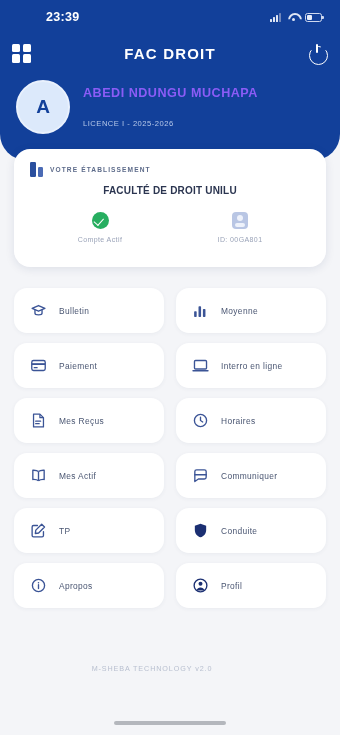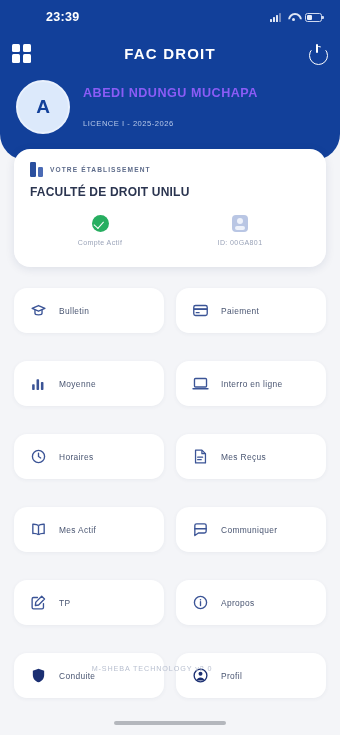--- a/index.html
+++ b/index.html
@@ -114,22 +114,23 @@
   .bld-ico{ width:13px;height:15px; position:relative; flex:0 0 auto;}
   .bld-ico b{
     position:absolute; bottom:0; background:#4b6bb5; border-radius:1.2px;
   }
   .bld-ico b:nth-child(1){ left:0; width:6px; height:15px; background:#2a4f9e;}
   .bld-ico b:nth-child(2){ left:7.5px; width:5.5px; height:10px;}
   .estab-label{
     color:#5d6b8a; font-size:6.6px; font-weight:bold; letter-spacing:1.1px;
   }
   .estab-title{
-    color:#2b3550; font-size:12px; font-weight:bold; letter-spacing:.2px;
+    color:#2b3550; font-size:10px; font-weight:bold; letter-spacing:.2px;
     margin-top:8px;
+    text-align:center;
   }
   .estab-stats{
     display:flex; margin-top:16px;
   }
   .stat{ flex:1; display:flex; flex-direction:column; align-items:center; }
   .check-ico{
     width:17px;height:17px;border-radius:50%;
     background:#27ae60; position:relative;
   }
   .check-ico:after{
@@ -151,21 +152,21 @@
     width:10px;height:4px;border-radius:2px;background:#eef2fb;
   }
   .stat-label{
     color:#9aa3b8; font-size:7px; letter-spacing:.4px; margin-top:7px;
     white-space:nowrap;
   }
 
   
   .menu{
     position:absolute; top:288px; left:14px; width:312px;
-    display:grid; grid-template-columns:1fr 1fr; gap:28px 12px; z-index:4;
+    display:grid; grid-template-columns:1fr 1fr; gap:10px 12px; z-index:4;
   }
   .tile{
     height:45px; background:#ffffff; border-radius:13px;
     display:flex; align-items:center; padding-left:16px; gap:12px;
     box-shadow:0 1px 4px rgba(30,50,100,.055);
     cursor:pointer;
   }
   .tile-label{
     color:#4a5672; font-size:8.4px; letter-spacing:.35px; white-space:nowrap;
   }
@@ -249,73 +250,73 @@
         <svg viewBox="0 0 24 24" fill="none" stroke="#3b5496" stroke-width="1.9" stroke-linecap="round" stroke-linejoin="round">
           <path d="M3 9l9-4 9 4-9 4-9-4z"></path>
           <path d="M7 11.5V16c0 1 2.2 2.2 5 2.2s5-1.2 5-2.2v-4.5"></path>
         </svg>
       </span>
     <span class="tile-label">Bulletin</span>
   </div>
 
   <div class="tile">
     <span class="ic">
+        <svg viewBox="0 0 24 24" fill="#3b5496">
+          <rect x="3" y="13" width="3.6" height="8" rx="1"></rect>
+          <rect x="9.2" y="6" width="3.6" height="15" rx="1"></rect>
+          <rect x="15.4" y="10" width="3.6" height="11" rx="1"></rect>
+        </svg>
+      </span>
+    <span class="tile-label">Moyenne</span>
+  </div>
+
+  <div class="tile">
+    <span class="ic">
         <svg viewBox="0 0 24 24" fill="none" stroke="#3b5496" stroke-width="1.9" stroke-linejoin="round">
           <rect x="2.5" y="5" width="19" height="14" rx="2.5"></rect>
           <path d="M2.5 10h19" stroke-width="2.6"></path>
           <path d="M6 15h4" stroke-linecap="round"></path>
         </svg>
       </span>
     <span class="tile-label">Paiement</span>
   </div>
 
   <div class="tile">
     <span class="ic">
-        <svg viewBox="0 0 24 24" fill="#3b5496">
-          <rect x="3" y="13" width="3.6" height="8" rx="1"></rect>
-          <rect x="9.2" y="6" width="3.6" height="15" rx="1"></rect>
-          <rect x="15.4" y="10" width="3.6" height="11" rx="1"></rect>
-        </svg>
-      </span>
-    <span class="tile-label">Moyenne</span>
-  </div>
-
-  <div class="tile">
-    <span class="ic">
         <svg viewBox="0 0 24 24" fill="none" stroke="#3b5496" stroke-width="1.9" stroke-linejoin="round">
           <rect x="3.5" y="5" width="17" height="12" rx="1.5"></rect>
           <path d="M1.5 19.5h21" stroke-linecap="round" stroke-width="2.2"></path>
         </svg>
       </span>
     <span class="tile-label">Interro en ligne</span>
-  </div>
-
-  <div class="tile">
-    <span class="ic">
-        <svg viewBox="0 0 24 24" fill="none" stroke="#3b5496" stroke-width="1.9" stroke-linecap="round">
-          <circle cx="12" cy="12" r="8.6"></circle>
-          <path d="M12 7.4V12l3.1 2.1"></path>
-        </svg>
-      </span>
-    <span class="tile-label">Horaires</span>
   </div>
 
   <div class="tile">
     <span class="ic">
         <svg viewBox="0 0 24 24" fill="none" stroke="#3b5496" stroke-width="1.8" stroke-linejoin="round">
           <path d="M5 3h9l5 5v13H5z"></path>
           <path d="M14 3v5h5"></path>
           <path d="M8 13h7M8 16.5h5" stroke-linecap="round"></path>
         </svg>
       </span>
     <span class="tile-label">Mes Reçus</span>
   </div>
 
   <div class="tile">
     <span class="ic">
+        <svg viewBox="0 0 24 24" fill="none" stroke="#3b5496" stroke-width="1.9" stroke-linecap="round">
+          <circle cx="12" cy="12" r="8.6"></circle>
+          <path d="M12 7.4V12l3.1 2.1"></path>
+        </svg>
+      </span>
+    <span class="tile-label">Horaires</span>
+  </div>
+
+  <div class="tile">
+    <span class="ic">
         <svg viewBox="0 0 24 24" fill="none" stroke="#3b5496" stroke-width="1.9" stroke-linejoin="round">
           <path d="M12 6.5C10.3 5 7.8 4.4 4 4.6v13c3.8-.2 6.3.4 8 1.9"></path>
           <path d="M12 6.5c1.7-1.5 4.2-2.1 8-1.9v13c-3.8-.2-6.3.4-8 1.9"></path>
           <path d="M12 6.5v12.9"></path>
         </svg>
       </span>
     <span class="tile-label">Mes Actif</span>
   </div>
 
   <div class="tile">
@@ -333,40 +334,40 @@
         <svg viewBox="0 0 24 24" fill="none" stroke="#3b5496" stroke-width="1.9" stroke-linecap="round" stroke-linejoin="round">
           <path d="M19 13.5V19a2 2 0 01-2 2H5a2 2 0 01-2-2V7a2 2 0 012-2h5.5"></path>
           <path d="M16.5 3.2l4 4-8.3 8.3-4.7.7.7-4.7z"></path>
         </svg>
       </span>
     <span class="tile-label">TP</span>
   </div>
 
   <div class="tile">
     <span class="ic">
+        <svg viewBox="0 0 24 24" fill="#1b2f72">
+          <path d="M12 2.3l8 3v6c0 5-3.4 9.1-8 10.4C7.4 20.4 4 16.3 4 11.3v-6z"></path>
+        </svg>
+      </span>
+    <span class="tile-label">Conduite</span>
+  </div>
+
+  <div class="tile">
+    <span class="ic">
         <svg viewBox="0 0 24 24" fill="none" stroke="#3b5496" stroke-width="1.9" stroke-linecap="round">
           <circle cx="12" cy="12" r="8.6"></circle>
           <path d="M12 11v5.2"></path>
           <circle cx="12" cy="8" r="1.1" fill="#3b5496" stroke="none"></circle>
         </svg>
       </span>
     <span class="tile-label">Apropos</span>
   </div>
 
   <div class="tile">
     <span class="ic">
-        <svg viewBox="0 0 24 24" fill="#1b2f72">
-          <path d="M12 2.3l8 3v6c0 5-3.4 9.1-8 10.4C7.4 20.4 4 16.3 4 11.3v-6z"></path>
-        </svg>
-      </span>
-    <span class="tile-label">Conduite</span>
-  </div>
-
-  <div class="tile">
-    <span class="ic">
         <svg viewBox="0 0 24 24">
           <circle cx="12" cy="12" r="9" fill="none" stroke="#1b2f72" stroke-width="1.9"></circle>
           <circle cx="12" cy="9.6" r="2.8" fill="#1b2f72"></circle>
           <path d="M6.2 19.2c1-3 3.1-4.5 5.8-4.5s4.8 1.5 5.8 4.5z" fill="#1b2f72"></path>
         </svg>
       </span>
     <span class="tile-label">Profil</span>
   </div>
 
 </div>

